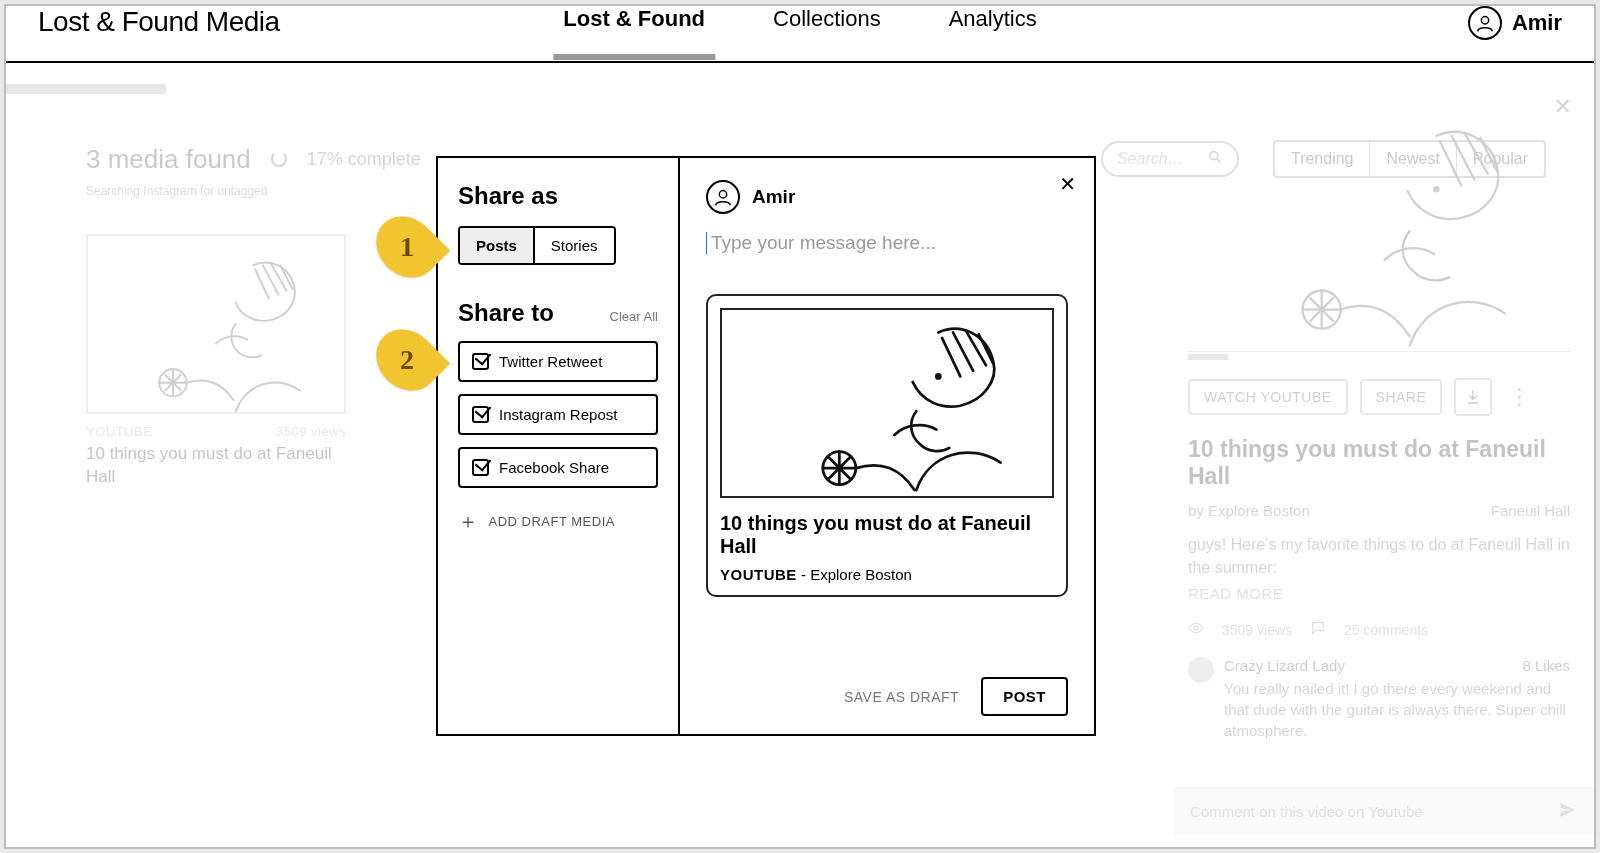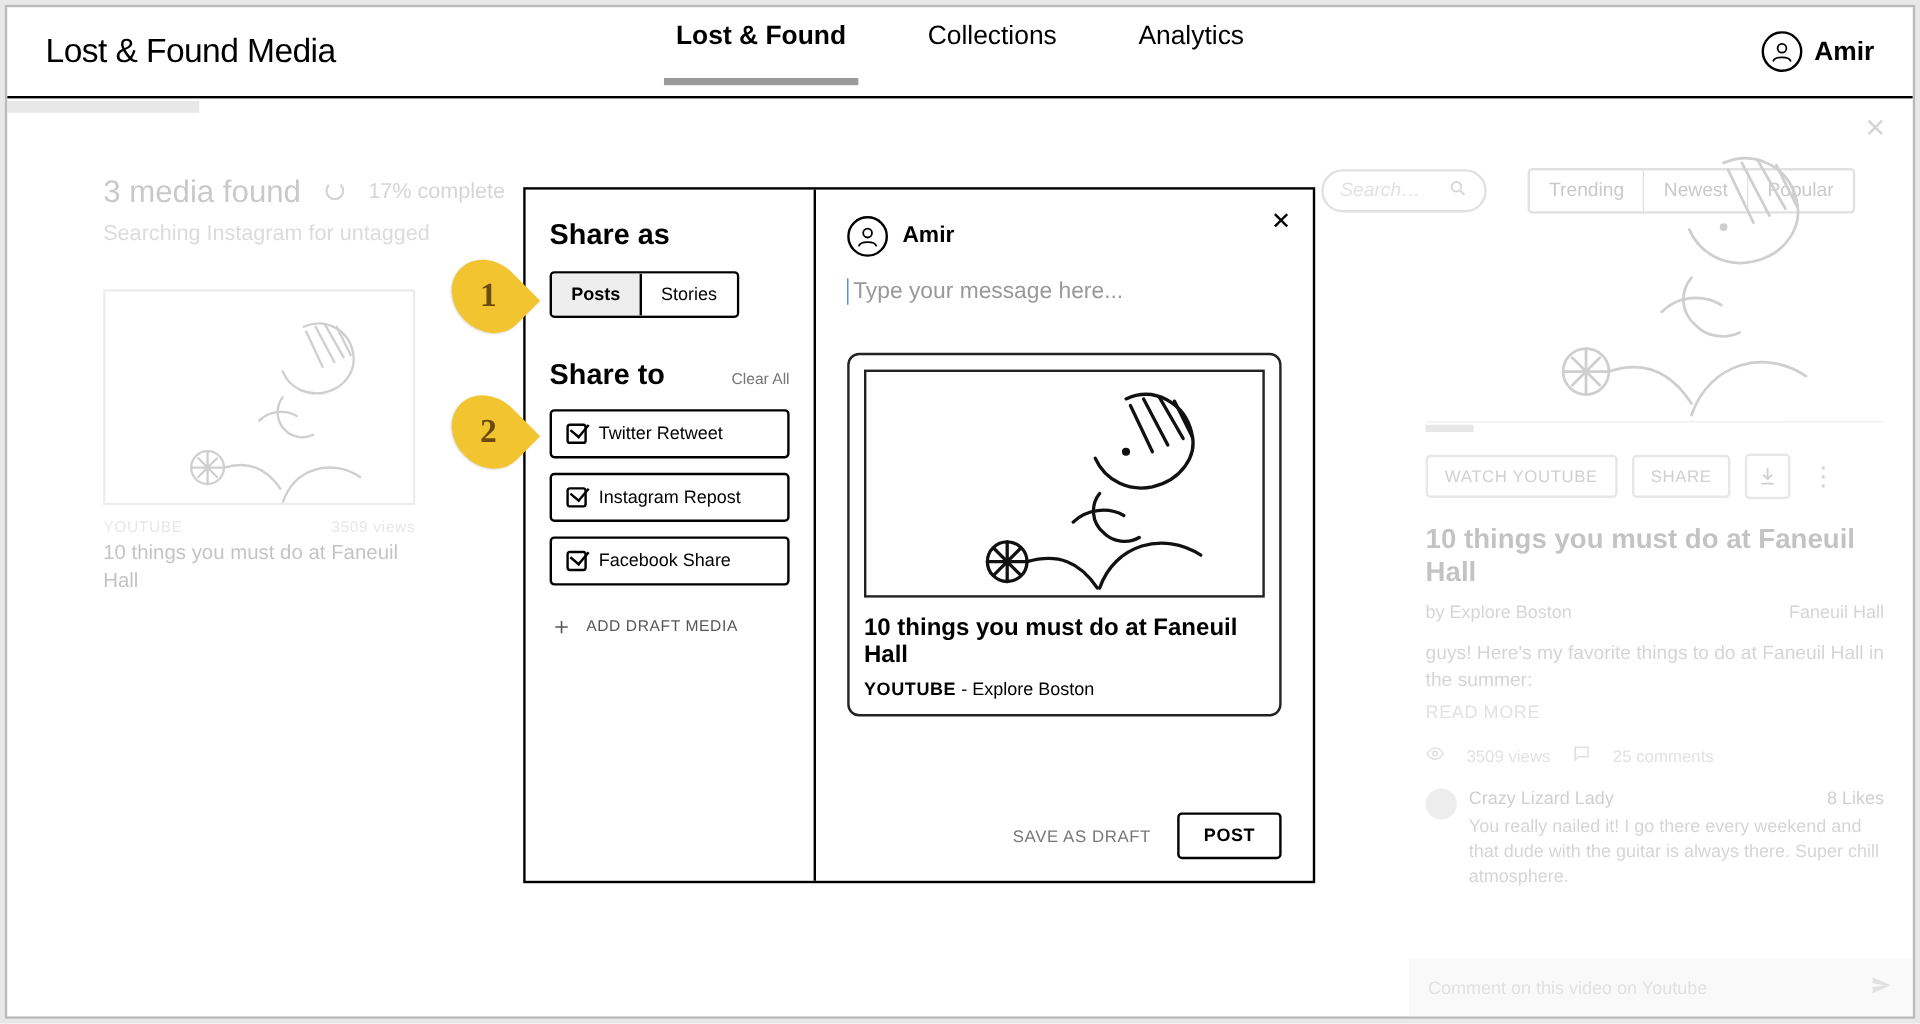--- a/index.html
+++ b/index.html
@@ -1,20 +1,20 @@
 <!DOCTYPE html>
 <html><head>
 <meta charset="utf-8">
 <style>
   * { box-sizing: border-box; margin: 0; padding: 0; font-family: -apple-system, Helvetica, Arial, sans-serif; }
   body { background: #e8e8e8; padding: 4px; }
   .frame { width: 1592px; height: 845px; background: #fff; border: 2px solid #bbb; position: relative; overflow: hidden; }
 
   
-  .header { display: flex; align-items: center; height: 76px; padding: 0 32px; border-bottom: 2px solid #000; position: relative; }
+  .header { display: flex; align-items: flex-start; height: 57px; padding: 0 32px; border-bottom: 2px solid #000; position: relative; }
   .brand { font-size: 28px; font-weight: 500; letter-spacing: -.5px; }
   .nav { position: absolute; left: 50%; transform: translateX(-50%); display: flex; gap: 68px; }
   .nav-item { font-size: 22px; cursor: pointer; position: relative; padding-bottom: 26px; }
   .nav-item.active { font-weight: 700; }
   .nav-item.active::after { content: ""; position: absolute; left: -10px; right: -10px; bottom: -2px; height: 6px; background: #9a9a9a; }
   .user-block { margin-left: auto; display: flex; align-items: center; gap: 10px; }
   .avatar-circle { width: 34px; height: 34px; border: 2px solid #000; border-radius: 50%; display: flex; align-items: center; justify-content: center; }
   .avatar-circle svg { width: 22px; height: 22px; }
   .user-name { font-size: 22px; font-weight: 700; }
 
@@ -23,21 +23,21 @@
   .tab-strip { position: absolute; top: 0; left: 0; width: 160px; height: 10px; background: #bdbdbd; }
   .results-row { display: flex; align-items: center; gap: 20px; margin-top: 28px; }
   .results-title { font-size: 26px; color: #666; }
   .spinner-icon { width: 16px; height: 16px; border: 2px solid #888; border-top-color: transparent; border-radius: 50%; display: inline-block; }
   .progress-text { font-size: 18px; color: #888; }
   .search-pill { margin-left: auto; margin-right: 14px; width: 138px; height: 36px; border: 2px solid #aaa; border-radius: 20px; display: flex; align-items: center; padding: 0 14px; color: #aaa; font-style: italic; font-size: 16px; gap: 6px; }
   .search-pill .mag { margin-left: auto; }
   .seg-filter { display: flex; border: 2px solid #aaa; border-radius: 4px; overflow: hidden; }
   .seg-filter span { padding: 8px 16px; font-size: 16px; color: #666; border-right: 1px solid #aaa; }
   .seg-filter span:last-child { border-right: none; }
-  .sub-line { font-size: 18px; color: #999; margin-top: 6px; }
+  .sub-line { font-size: 12px; color: #999; margin-top: 6px; }
 
   .card { width: 260px; margin-top: 36px; }
   .card-thumb { width: 260px; height: 180px; border: 2px solid #ccc; display: flex; align-items: flex-end; justify-content: center; overflow: hidden; }
   .card-meta { display: flex; justify-content: space-between; font-size: 13px; color: #bbb; margin-top: 10px; letter-spacing: .5px; }
   .card-title { font-size: 17px; color: #555; margin-top: 4px; line-height: 1.35; }
 
   
   .detail { position: absolute; right: 0; top: 0; width: 420px; bottom: 0; padding: 18px 24px 0 14px; }
   .detail-close { position: absolute; top: 10px; right: 22px; font-size: 22px; color: #888; }
   .detail-img { width: 100%; height: 250px; border-bottom: 1px solid #ccc; display:flex; align-items:flex-end; justify-content:center; overflow:hidden; }
@@ -48,21 +48,21 @@
   .dots { font-size: 22px; color: #888; margin-left: 4px; }
   .detail-title { font-size: 23px; font-weight: 600; color: #555; margin-top: 20px; }
   .detail-by { font-size: 15px; color: #888; margin-top: 12px; display:flex; justify-content:space-between; }
   .detail-desc { font-size: 16px; color: #888; margin-top: 14px; line-height: 1.45; }
   .read-more { font-size: 15px; color: #aaa; margin-top: 6px; letter-spacing: .5px; }
   .stat-row { font-size: 14px; color: #aaa; margin-top: 18px; display:flex; gap: 18px; align-items:center;}
   .comment-block { display:flex; gap: 10px; margin-top: 18px; }
   .cm-avatar { width: 26px; height: 26px; background: #ccc; border-radius: 50%; flex-shrink:0; }
   .cm-head { display: flex; justify-content: space-between; font-size: 15px; color: #777; }
   .cm-body { font-size: 15px; color: #888; margin-top: 4px; line-height: 1.4; }
-  .comment-input { position: absolute; bottom: 0; left: 0; right: 0; height: 48px; background: #eee; display: flex; align-items: center; padding: 0 16px; color: #aaa; font-size: 15px; }
+  .comment-input { position: absolute; bottom: 12px; left: 0; right: 0; height: 48px; background: #eee; display: flex; align-items: center; padding: 0 16px; color: #aaa; font-size: 15px; }
   .comment-input .send { margin-left: auto; }
 
   
   .balloon { position: absolute; width: 66px; height: 56px; background: #f2c530; border-radius: 50% 0 50% 50%; transform: rotate(45deg); display:flex; align-items:center; justify-content:center; z-index: 20; box-shadow: 0 1px 2px rgba(0,0,0,.15); }
   .balloon span { transform: rotate(-45deg); font-size: 28px; font-weight: 700; color: #6b4a10; font-family: Georgia, serif; }
   #b1 { top: 213px; left: 368px; }
   #b2 { top: 326px; left: 368px; }
 
   
   .modal { position: absolute; top: 150px; left: 430px; width: 660px; height: 580px; background: #fff; border: 2px solid #000; display: flex; z-index: 10; }

